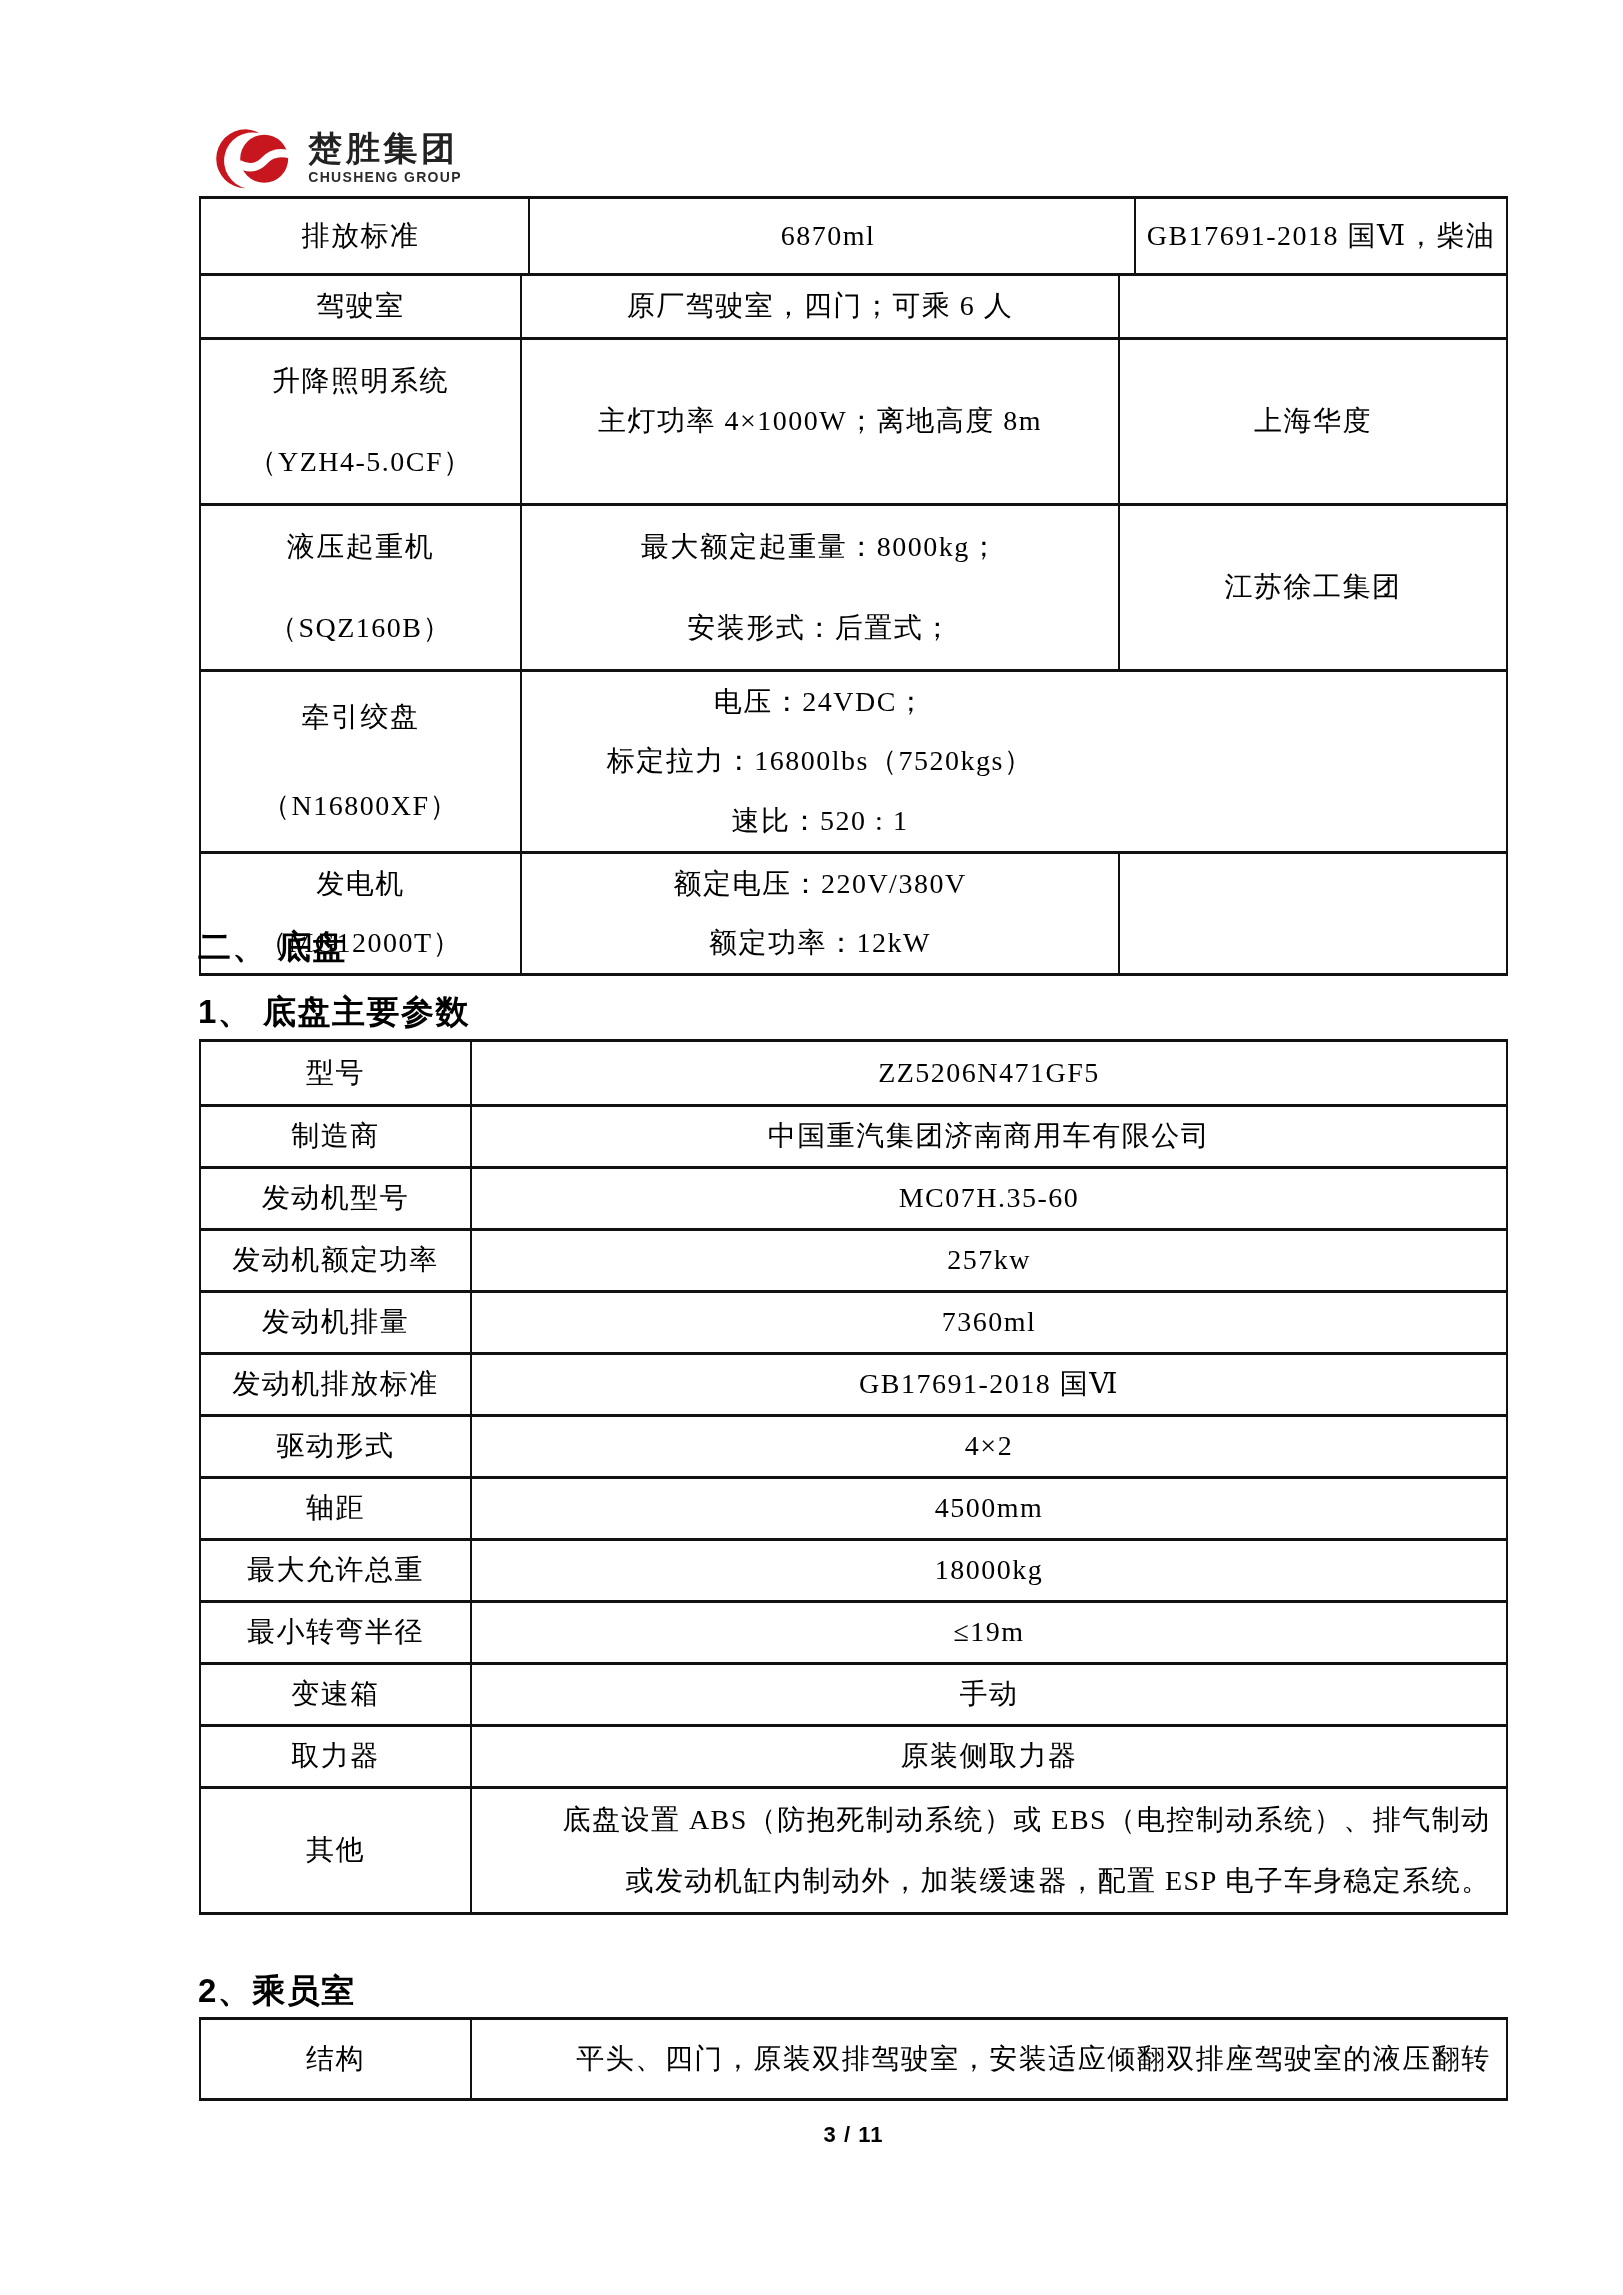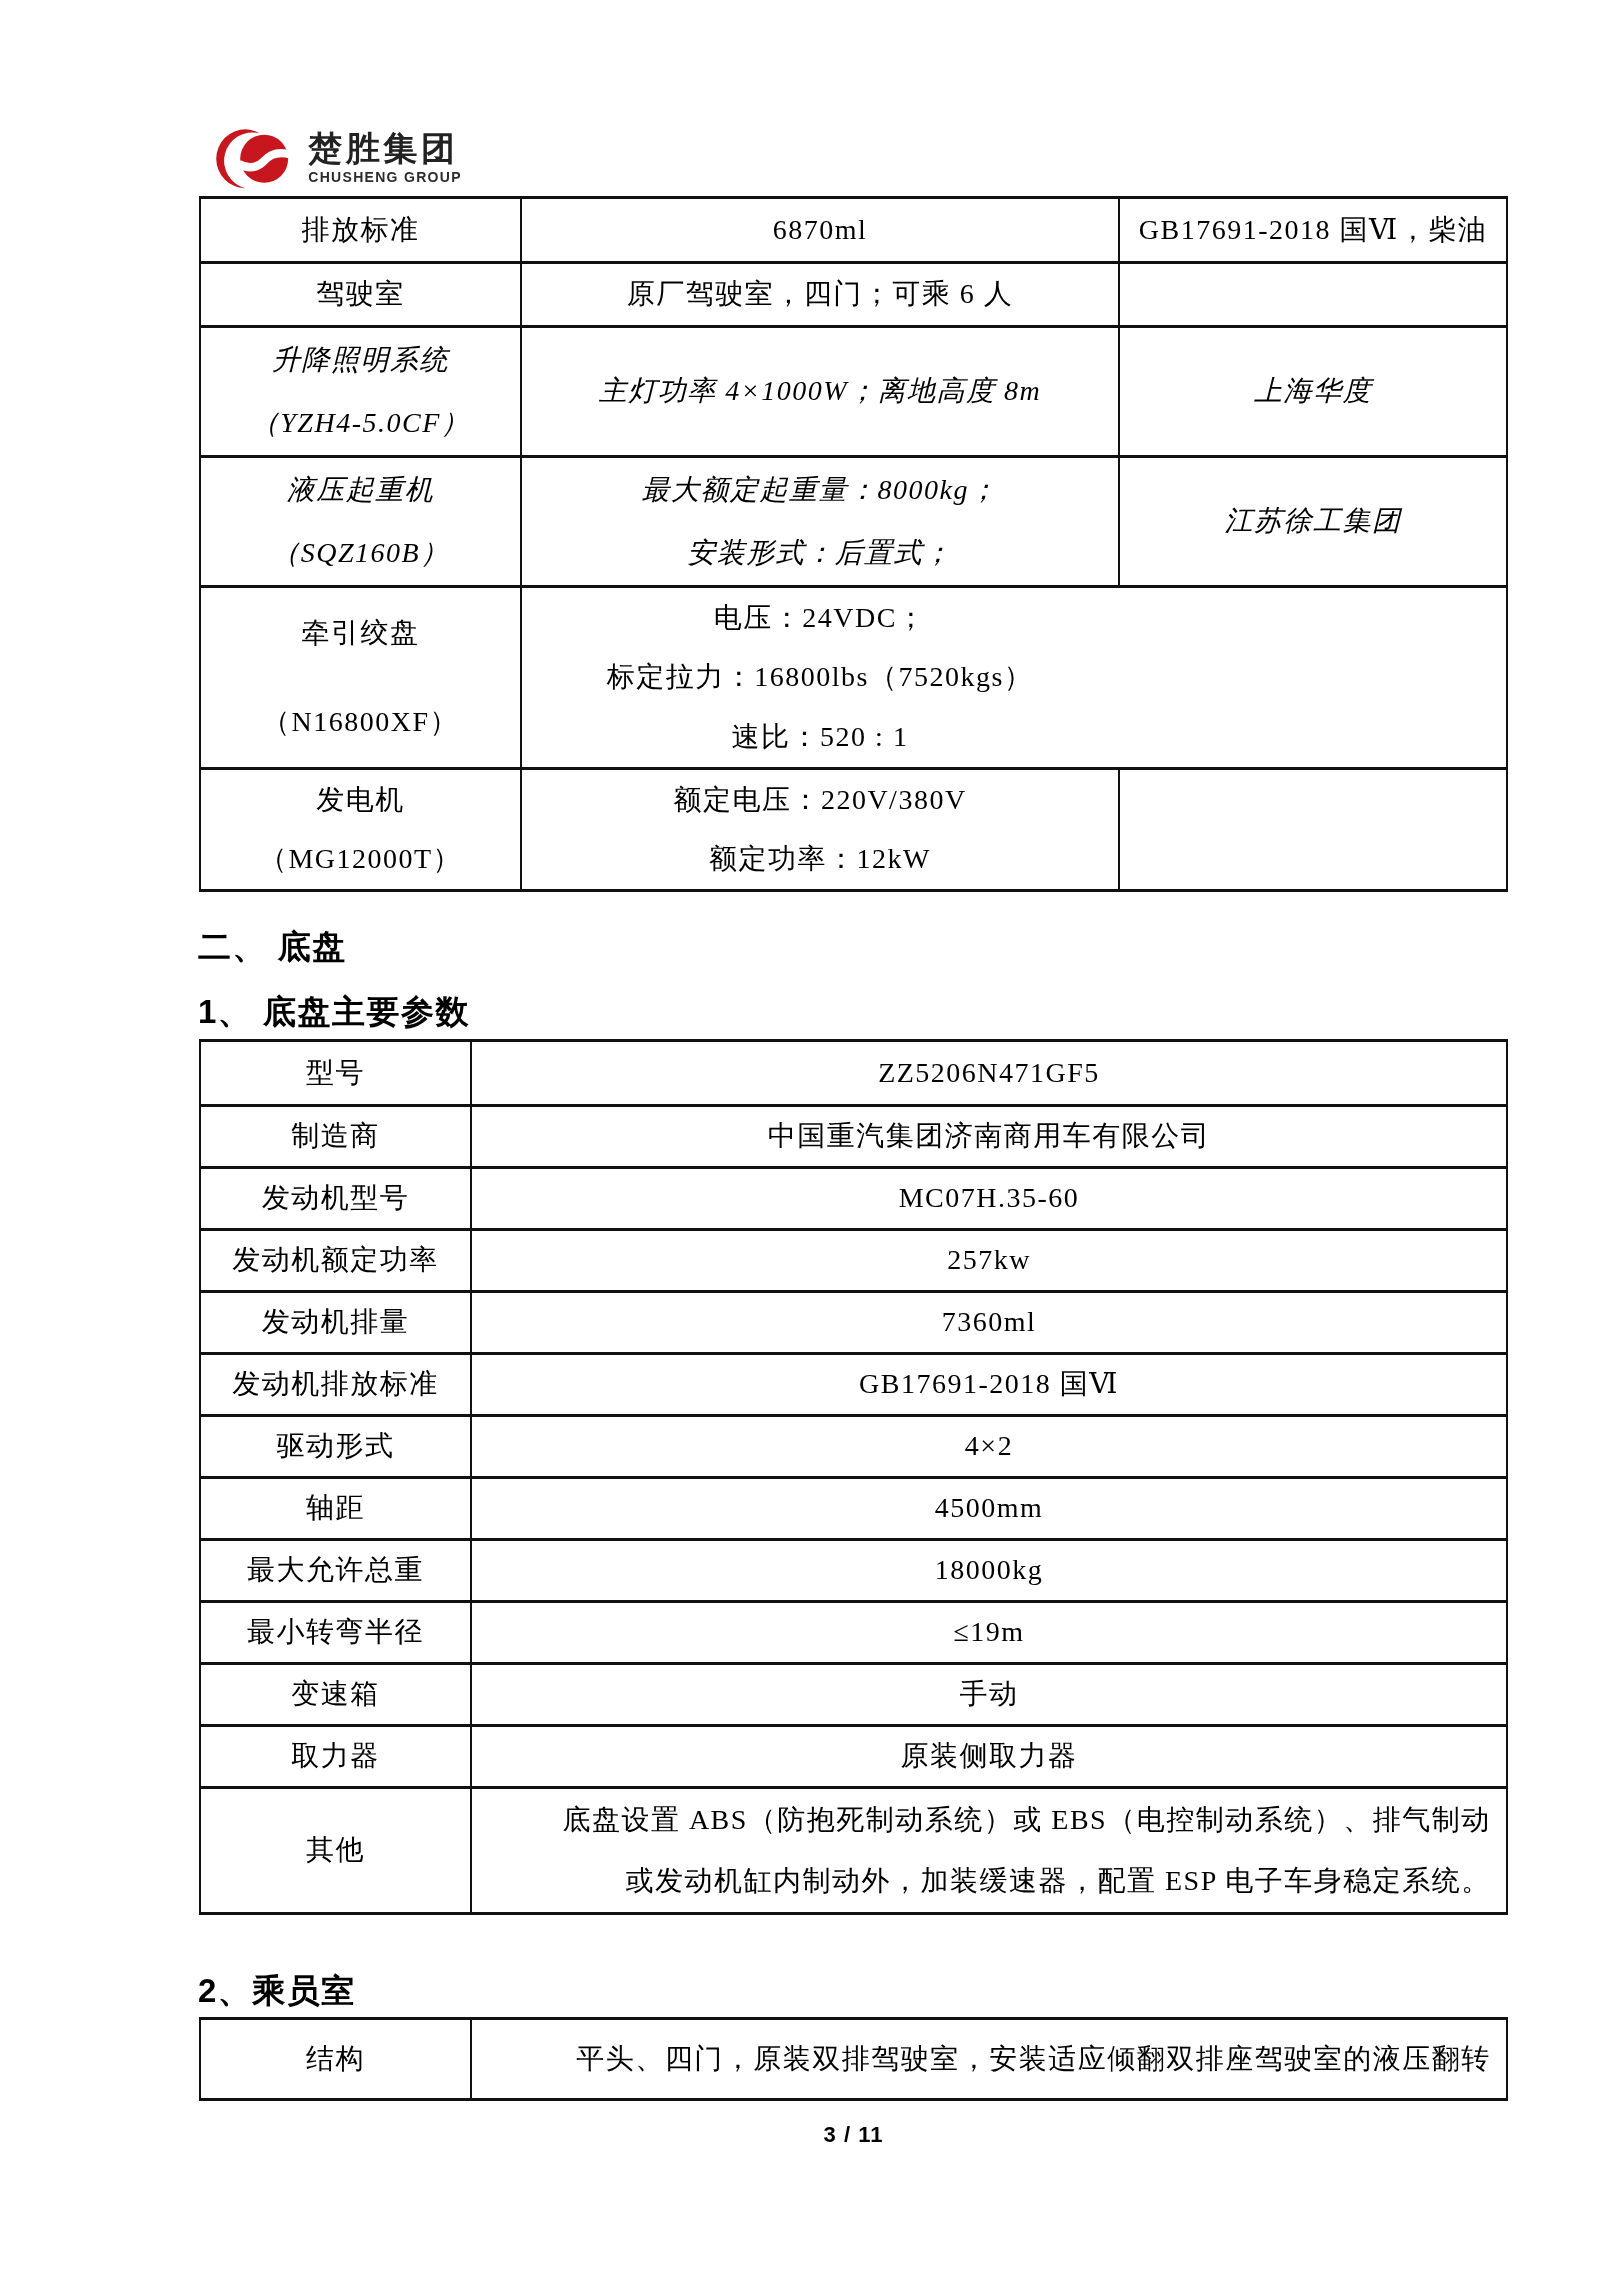--- a/index.html
+++ b/index.html
@@ -27,21 +27,21 @@
   .tr:first-child{border-top:none;}
   .td{box-sizing:border-box;display:flex;flex-direction:column;justify-content:space-around;align-items:center;font-size:28px;letter-spacing:1.5px;line-height:1.15;}
   .td.vline{border-left:2px solid #111;}
   .td.left{align-items:flex-end;padding:0 15.3px 0 18.4px;text-align:left;}
   .ln{white-space:nowrap;}
   
   #t1{top:196px;}
   #t1 .c1{width:319px;}
   #t1 .c2{width:598px;}
   #t1 .c3{flex:1;}
-  .h127{height:62px;} .h129{height:64px;} .h259{height:130px;font-style:italic;} .h360{height:182px;} .h257{height:122px;}
+  .h127{height:74px;gap:8px;} .h129{height:64px;} .h259{height:166px;} .h360{height:182px;} .h257{height:122px;}
   
   #t2{top:1039px;}
   #t2 .c1{width:269px;}
   #t2 .c2{flex:1;}
   .h128{height:62px;}
   .h246{height:126px;}
   
   #t3{top:2017px;}
   #t3 .c1{width:269px;}
   #t3 .c2{flex:1;}

